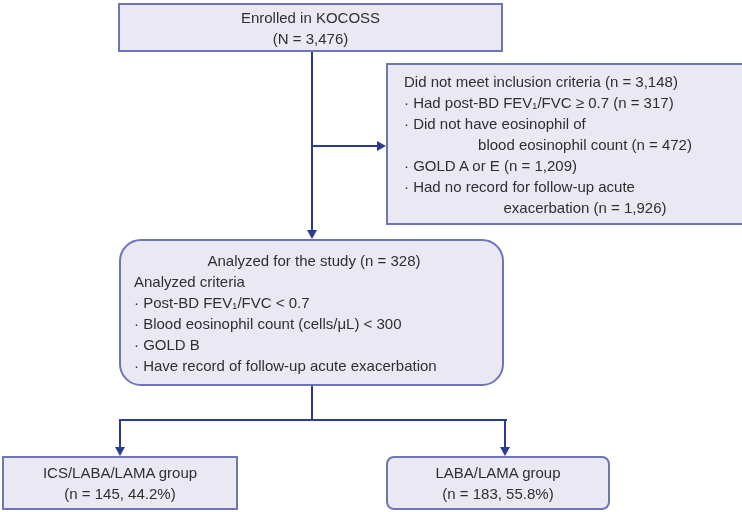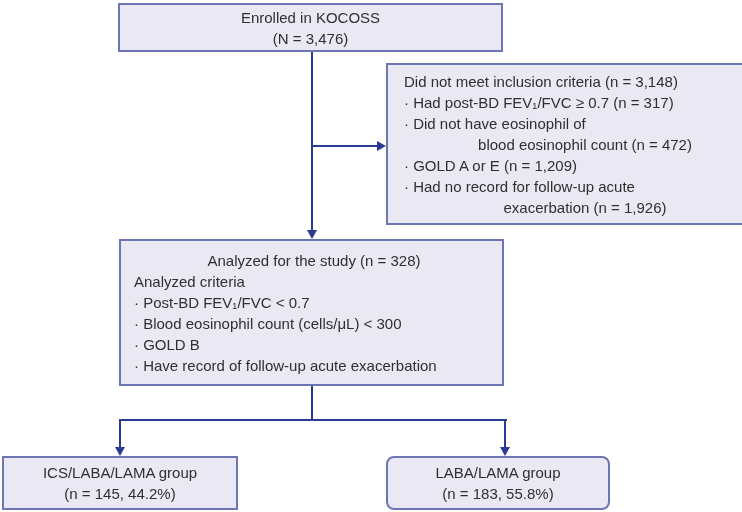--- a/index.html
+++ b/index.html
@@ -41,21 +41,21 @@
     padding-left: 10px;
     text-align: center;
   }
   .box .box-title-center {
     text-align: center;
     white-space: nowrap;
   }
   
   #box-enrolled   { left: 118px; top: 3px;   width: 385px; height: 49px; }
   #box-excluded   { left: 386px; top: 63px;  width: 380px; height: 162px; padding: 6px 8px 6px 16px; }
-  #box-analyzed   { left: 119px; top: 239px; width: 385px; height: 147px; padding: 9px 8px 9px 13px; }
+  #box-analyzed   { left: 119px; top: 239px; width: 385px; height: 147px; padding: 9px 8px 9px 13px; border-radius: 22px; }
   #box-group-left { left: 2px;   top: 456px; width: 236px; height: 54px; }
   #box-group-right{ left: 386px; top: 456px; width: 224px; height: 54px; border-radius: 8px; }
   
   .conn {
     position: absolute;
     background: #2d3a94;
   }
   #line-top-down      { left: 311px; top: 52px;  width: 2px;   height: 179px; }
   #line-branch-right  { left: 312px; top: 145px; width: 65px;  height: 2px; }
   #line-mid-down      { left: 311px; top: 386px; width: 2px;   height: 34px; }

